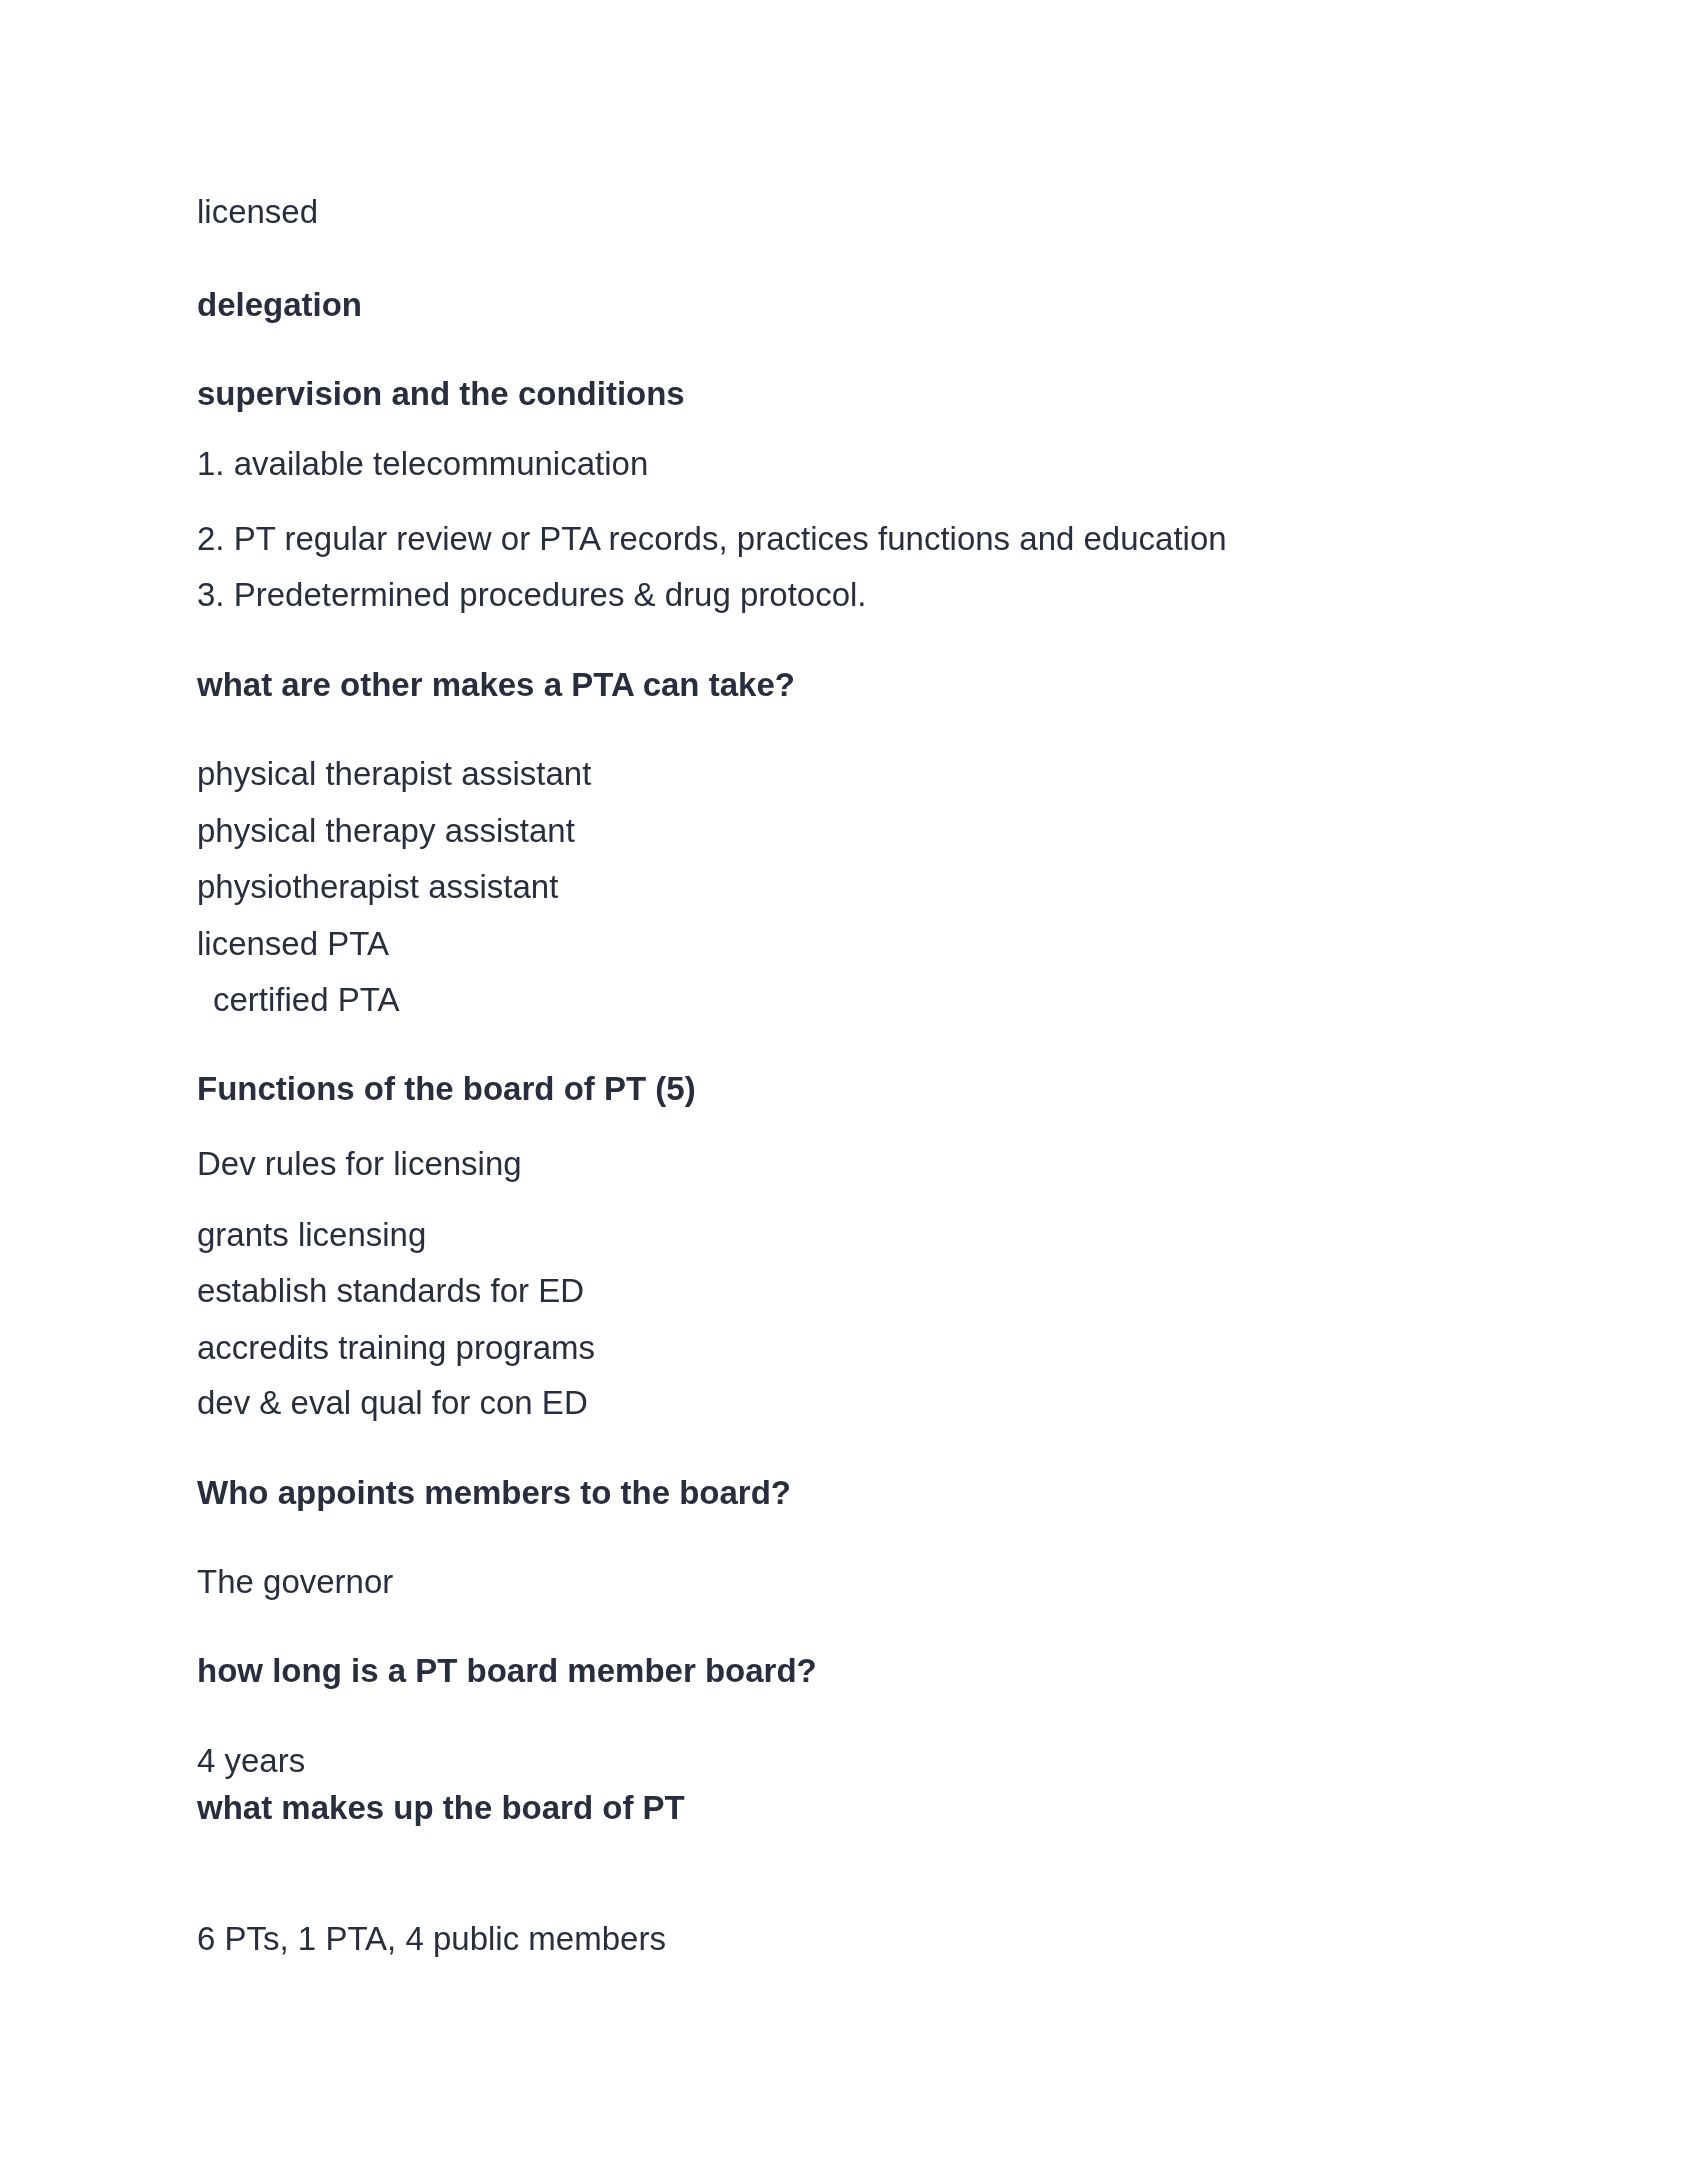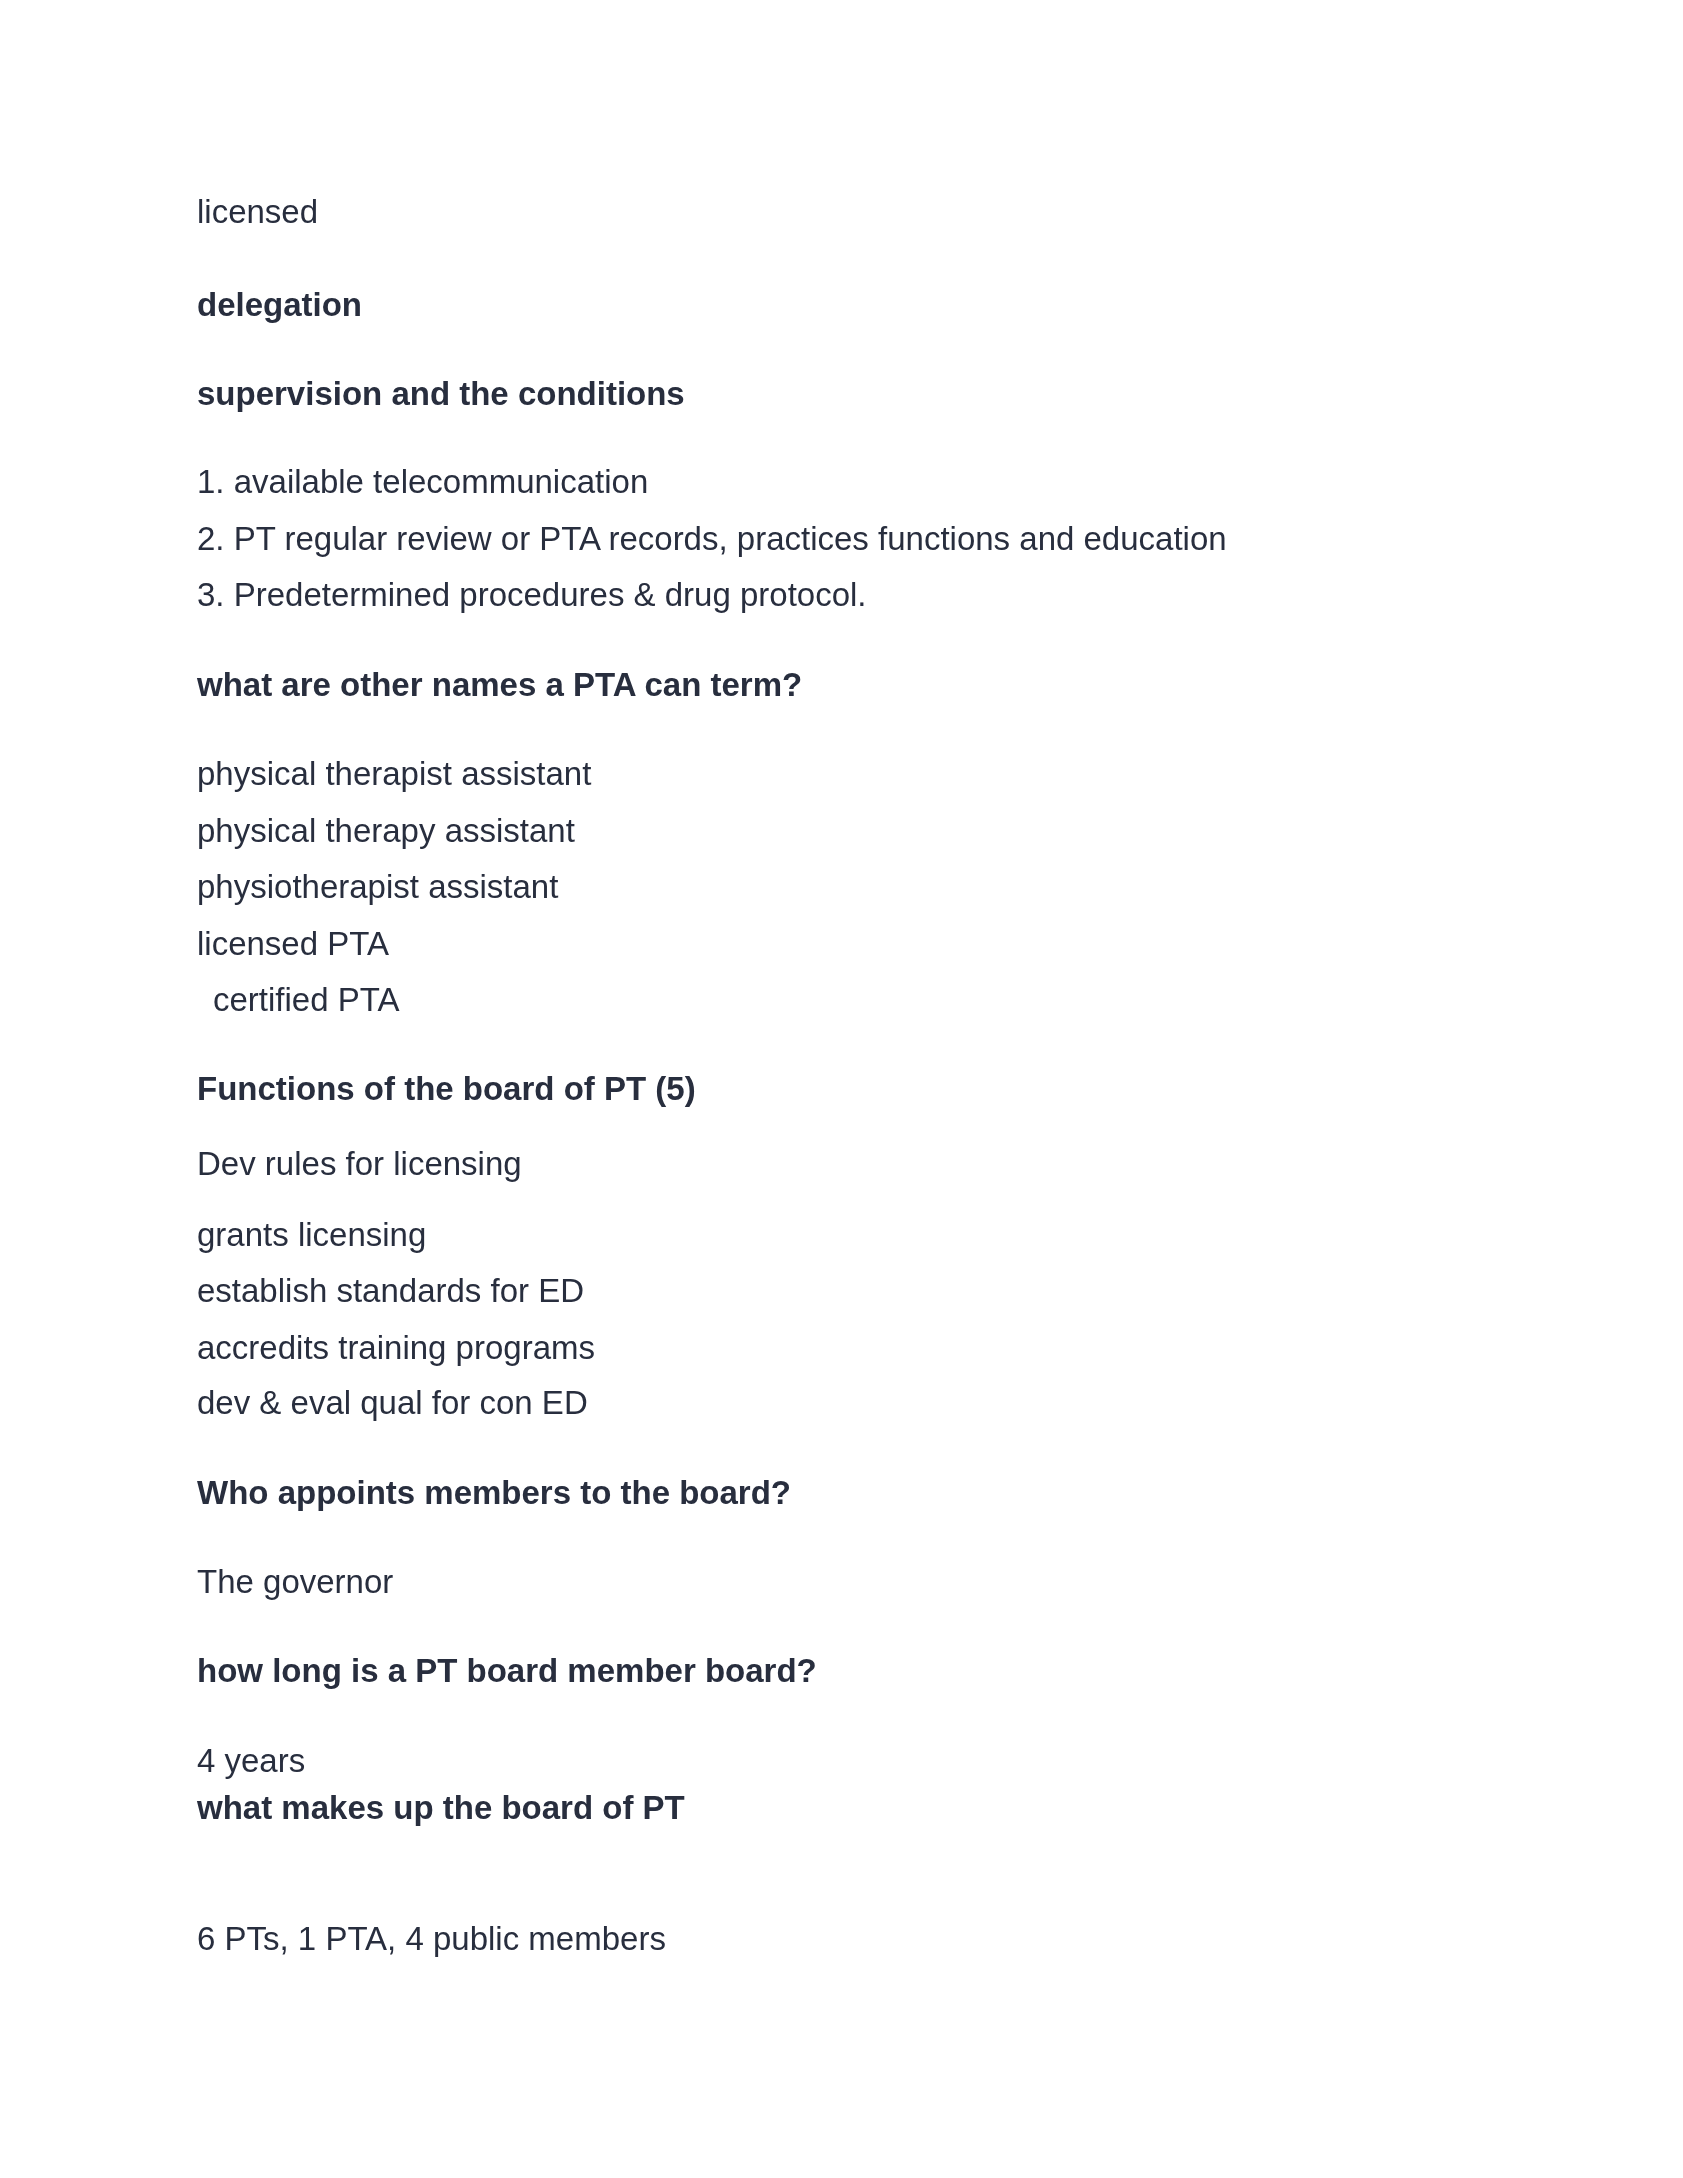--- a/index.html
+++ b/index.html
@@ -8,24 +8,24 @@
   .line { position:absolute; left:197px; font-size:33px; line-height:40px; white-space:nowrap; }
   .q { font-weight:bold; }
 </style>
 </head>
 <body>
 
 <div id="doc">
     <div class="line" style="top: 192px;">licensed</div>
     <div class="line q" style="top: 285px;">delegation</div>
     <div class="line q" style="top: 374px;">supervision and the conditions</div>
-    <div class="line" style="top: 462px; text-align: center;">1. available telecommunication</div>
+    <div class="line" style="top: 444px; text-align: center;">1. available telecommunication</div>
     <div class="line" style="top: 519px;">2. PT regular review or PTA records, practices functions and education</div>
     <div class="line" style="top: 575px;">3. Predetermined procedures &amp; drug protocol.</div>
-    <div class="line q" style="top: 665px;">what are other names a PTA can term?</div>
+    <div class="line q" style="top: 665px;">what are other makes a PTA can take?</div>
     <div class="line" style="top: 754px;">physical therapist assistant</div>
     <div class="line" style="top: 811px;">physical therapy assistant</div>
     <div class="line" style="top: 867px;">physiotherapist assistant</div>
     <div class="line" style="top: 924px;">licensed PTA</div>
     <div class="line" style="top: 980px; margin-left: 16px;">certified PTA</div>
     <div class="line q" style="top: 1069px;">Functions of the board of PT (5)</div>
     <div class="line" style="top: 1144px;">Dev rules for licensing</div>
     <div class="line" style="top: 1215px;">grants licensing</div>
     <div class="line" style="top: 1271px;">establish standards for ED</div>
     <div class="line" style="top: 1328px;">accredits training programs</div>

